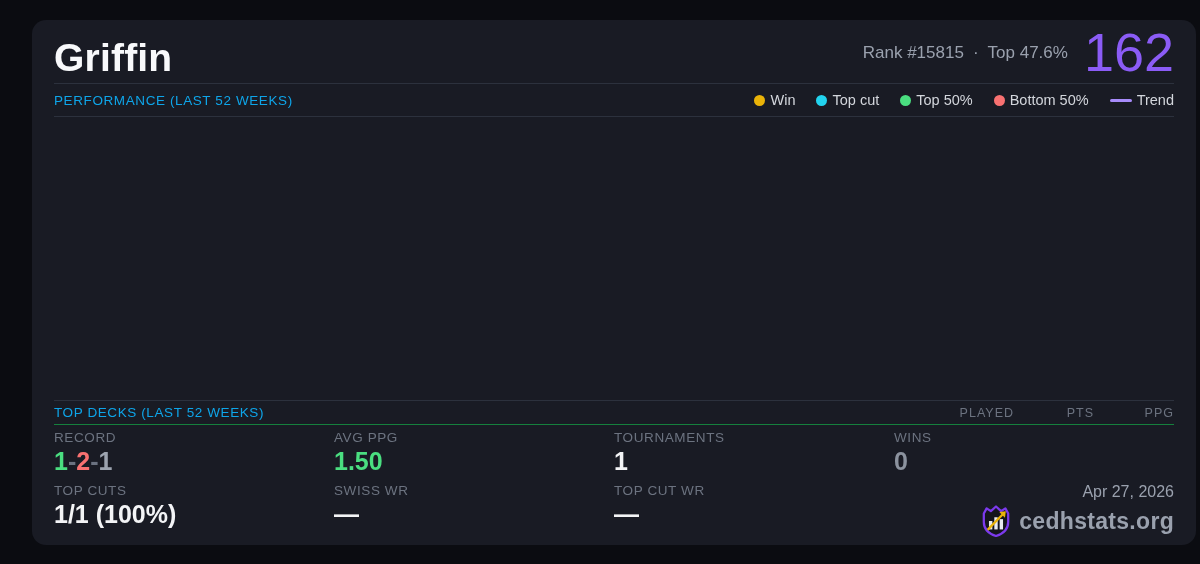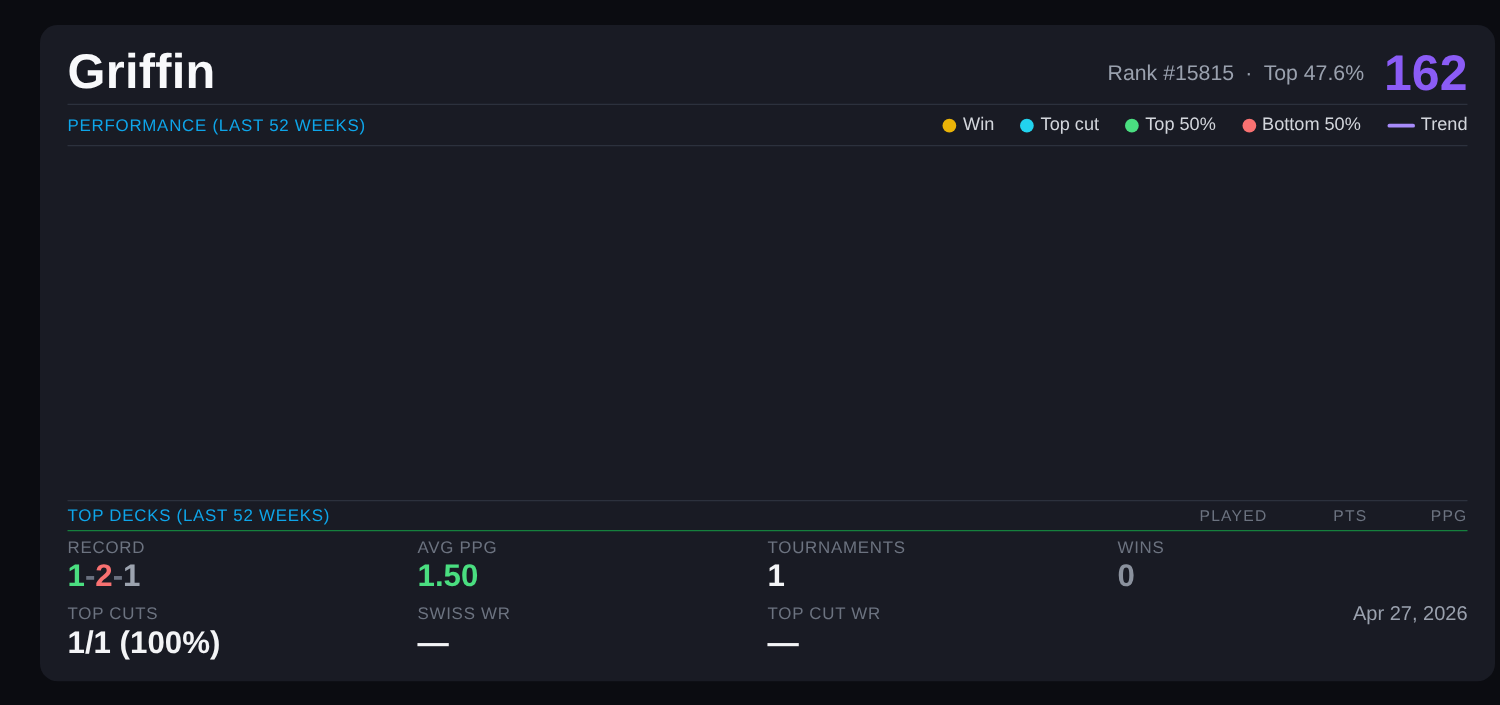--- a/index.html
+++ b/index.html
@@ -43,22 +43,22 @@
     margin-left: 48px;
   }
   .rank-line {
     font-size: 17px;
     color: #9aa1ae;
     display: flex;
     align-items: center;
     gap: 9px;
   }
   .score {
-    font-size: 40px;
-    font-weight: 700;
+    font-size: 54px;
+    font-weight: 400;
     color: #8b5cf6;
     line-height: 0.9;
     text-align: right;
   }
   
   .perf-hdr {
     display: flex;
     justify-content: space-between;
     align-items: center;
     height: 33px;
@@ -240,16 +240,27 @@
       <div class="stat-value">—</div>
     </div>
 
     <div class="stat-cell">
       <div class="stat-label">TOP CUT WR</div>
       <div class="stat-value">—</div>
     </div>
 
     <div class="stat-cell footer-cell">
       <div class="footer-date">Apr 27, 2026</div>
+      <div class="brand-row">
+        <svg width="30" height="32" viewBox="0 0 32 34">
+          <path d="M3 9 L6 3.5 L10.5 6.5 L16 1.5 L21.5 6.5 L26 3.5 L29 9 L29 18 C29 25.5 23.5 30.5 16 33 C8.5 30.5 3 25.5 3 18 Z" fill="#14151c" stroke="#7c3aed" stroke-width="2.4" stroke-linejoin="round"></path>
+          <rect x="8.5" y="17" width="3.6" height="9" fill="#e8eaef"></rect>
+          <rect x="14.2" y="13" width="3.6" height="13" fill="#e8eaef"></rect>
+          <rect x="19.9" y="15" width="3.6" height="11" fill="#e8eaef"></rect>
+          <line x1="7" y1="26.5" x2="23" y2="10" stroke="#eab308" stroke-width="2.4"></line>
+          <polygon points="19.5,7.5 26.5,6.5 25.5,13.5" fill="#eab308"></polygon>
+        </svg>
+        <span class="brand-text">cedhstats.org</span>
+      </div>
     </div>
 
   </div>
 </div>
 
 </body></html>

